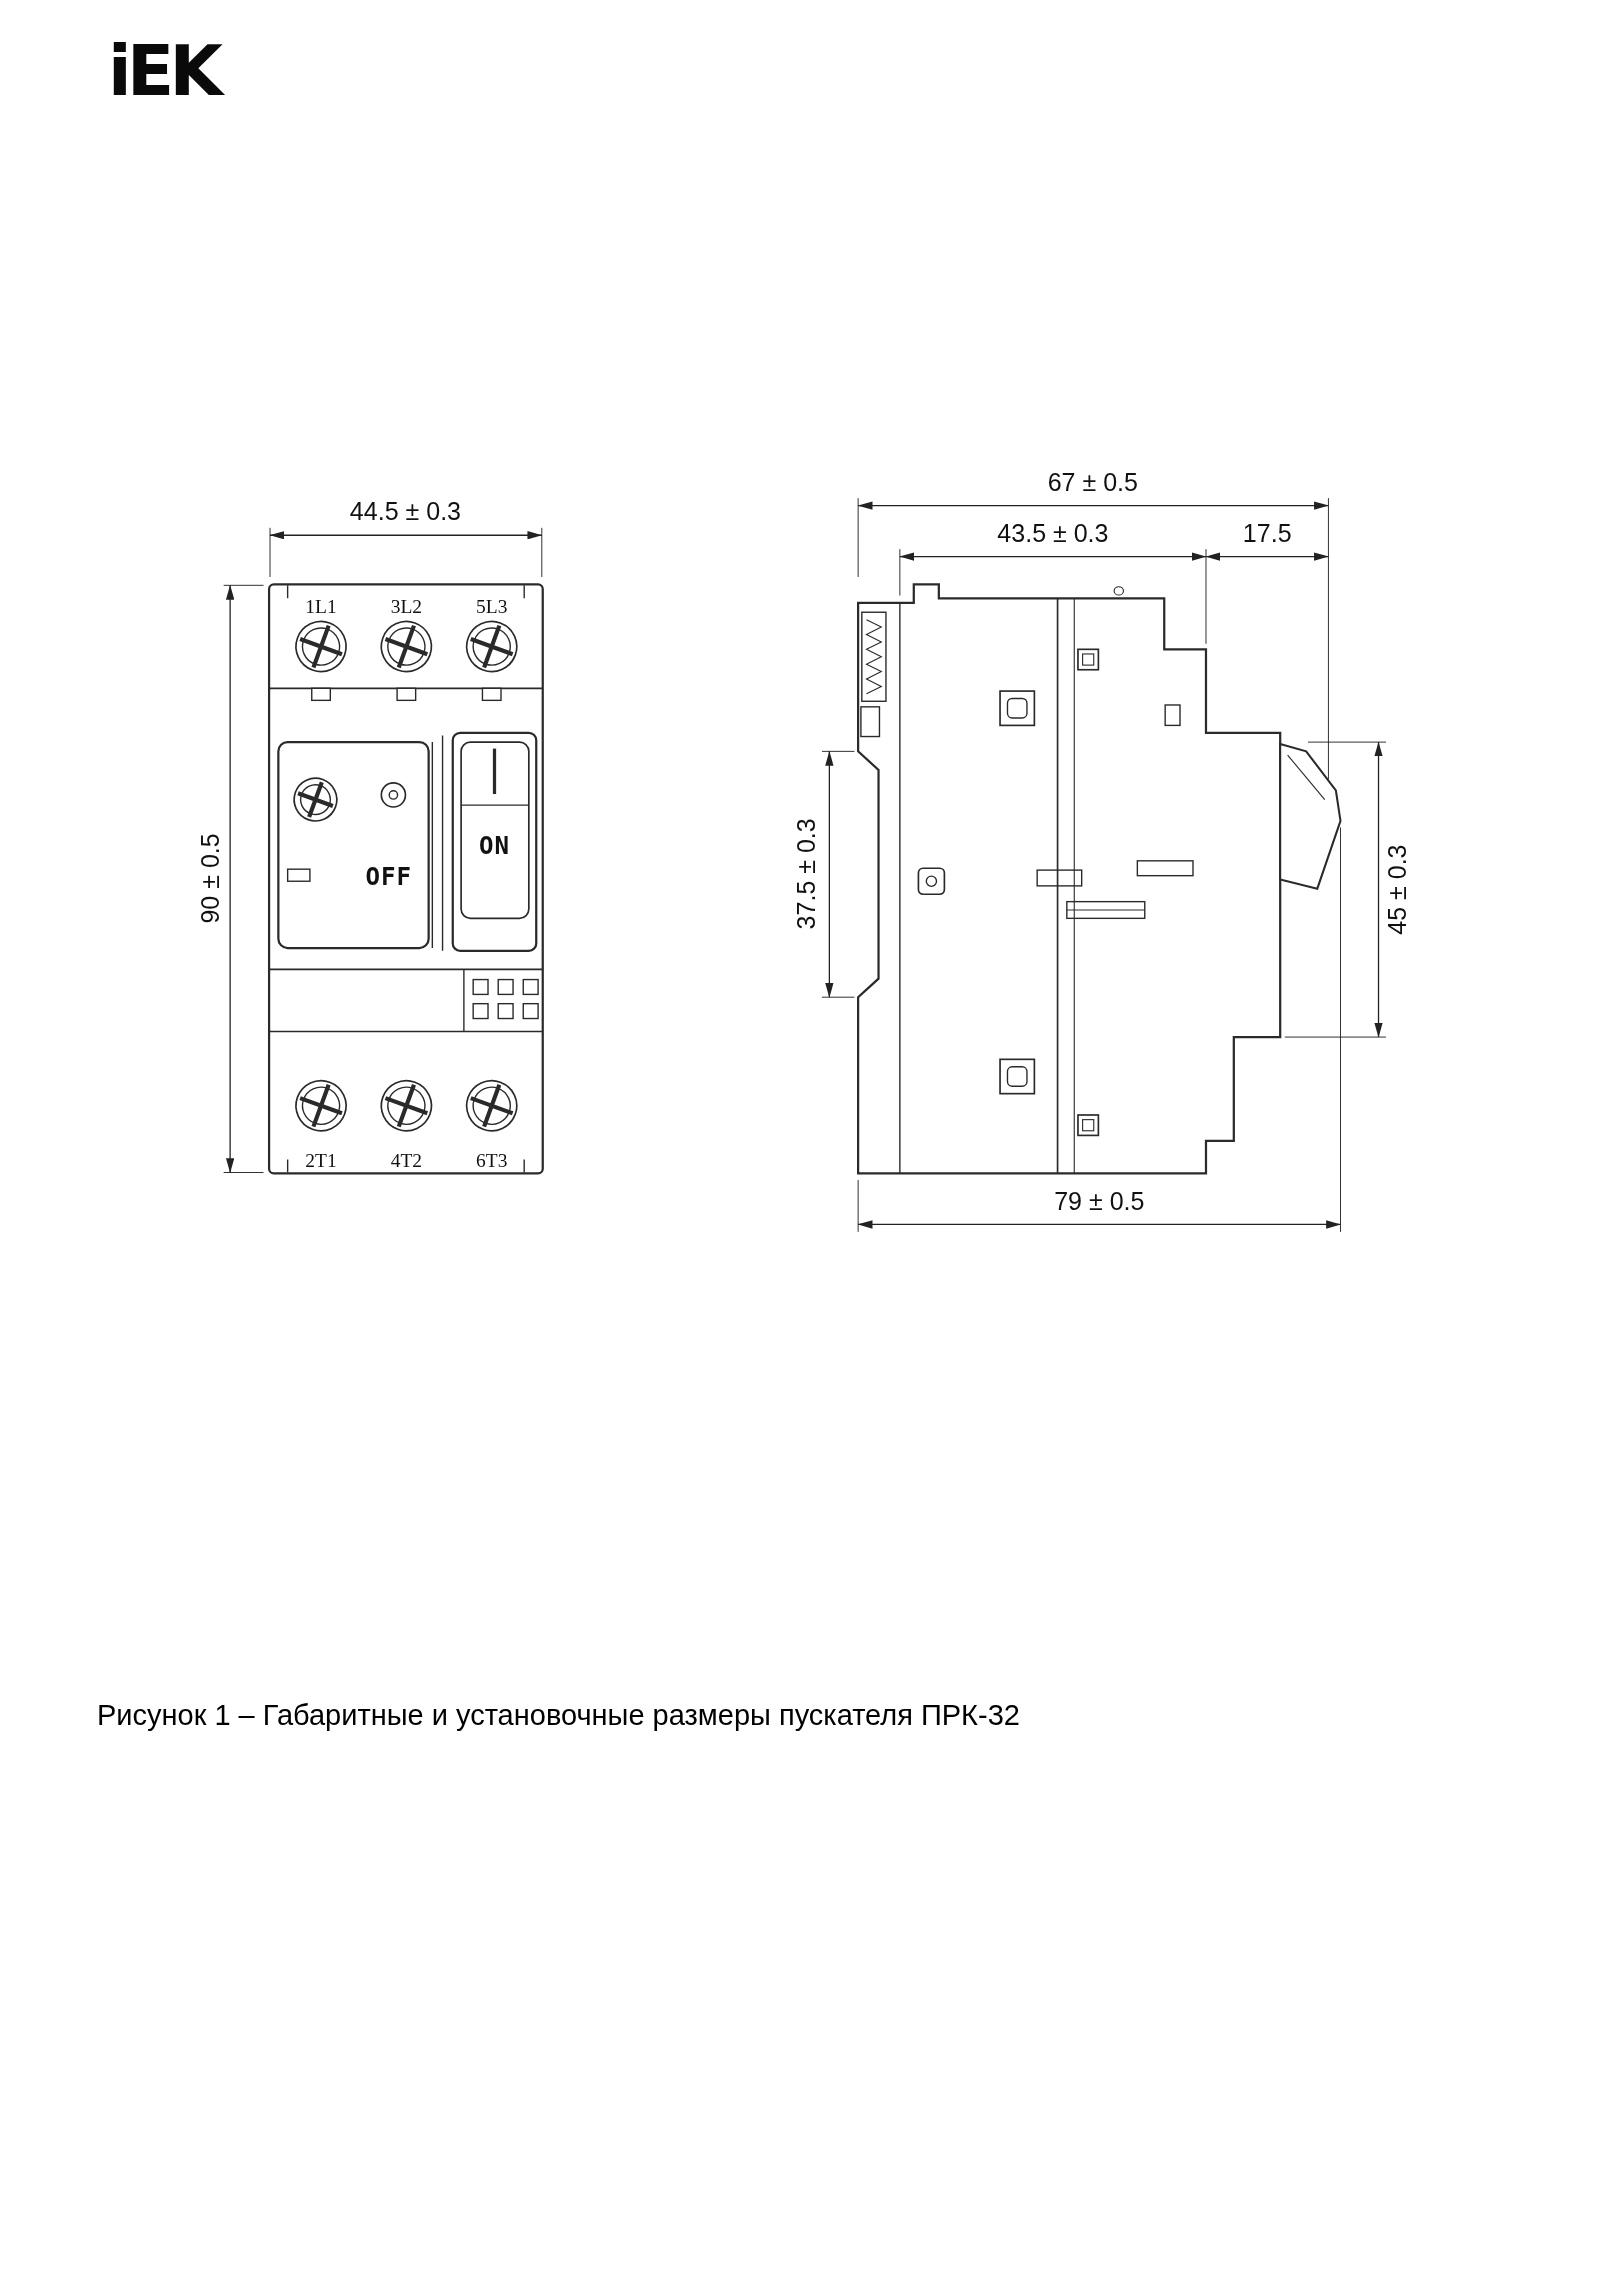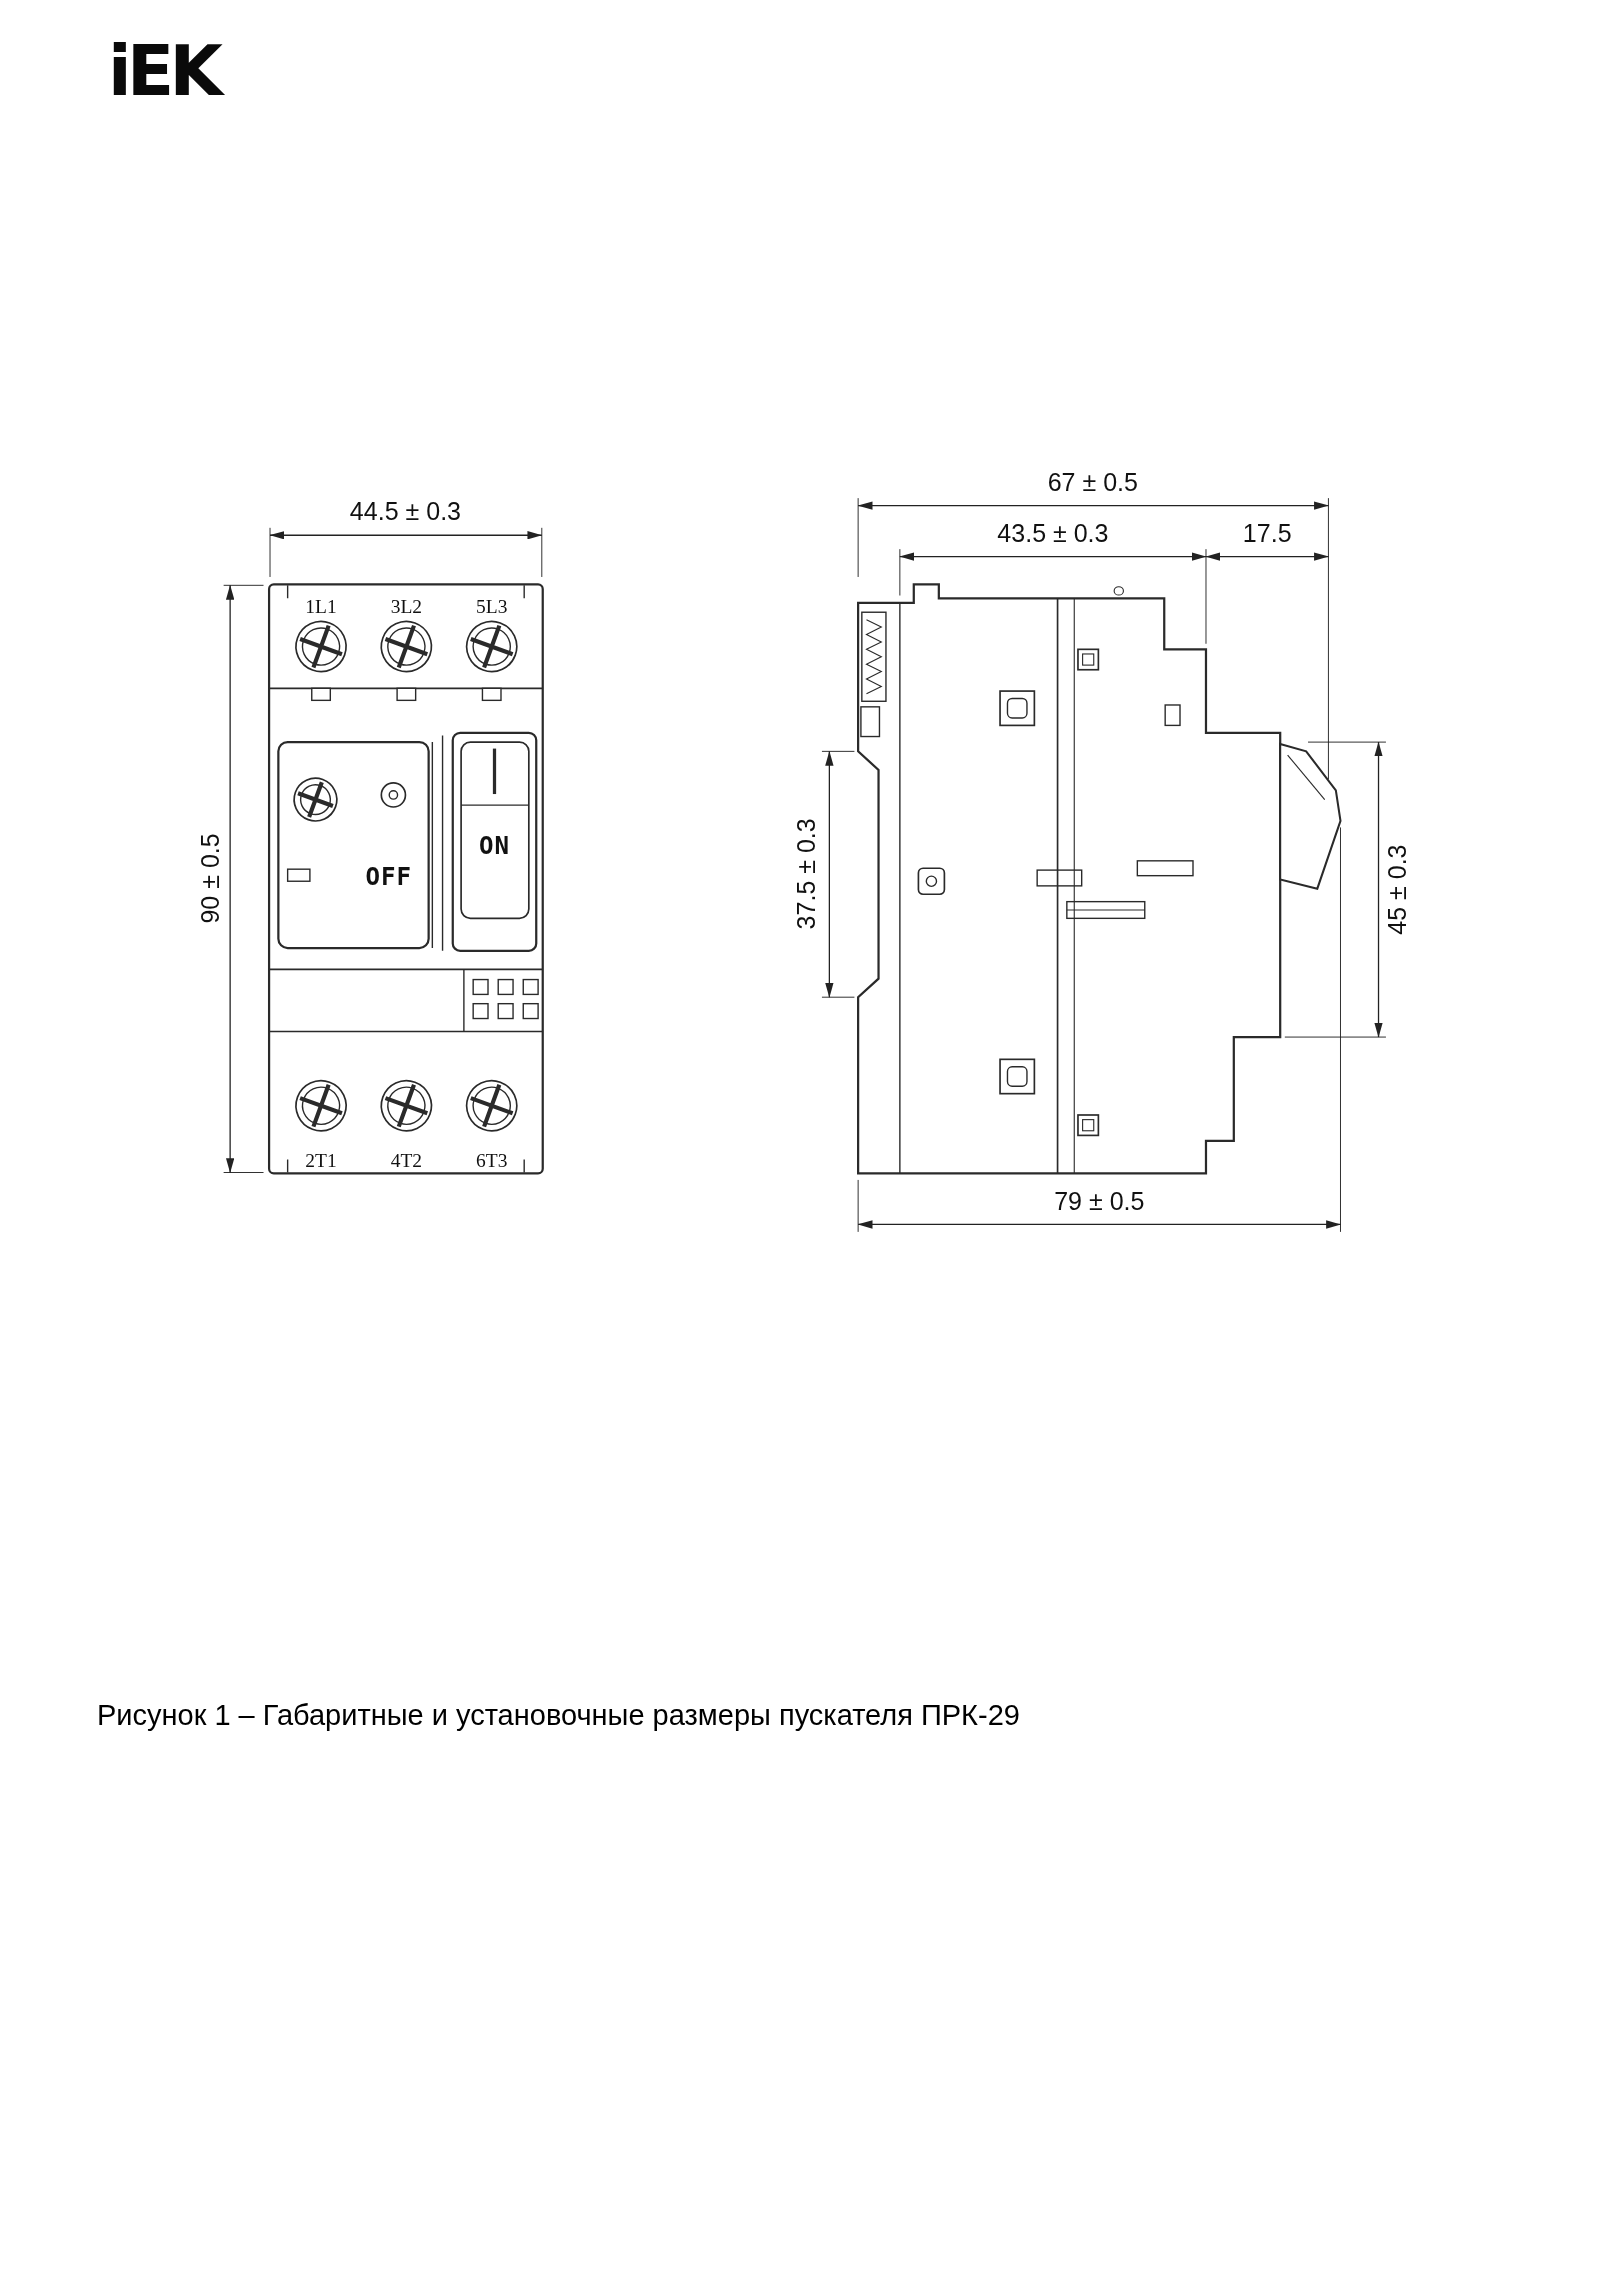--- a/index.html
+++ b/index.html
@@ -218,15 +218,15 @@
       </g>
 
       <g>
         <path class="ext" d="M925,1272 V1328 M1445,892 V1328"></path>
         <path class="dim" d="M925,1320 H1445"></path>
         <text class="dimt" x="1185" y="1304">79 ± 0.5</text>
       </g>
     </g>
   </svg>
 
-  <div class="caption">Рисунок 1 – Габаритные и установочные размеры пускателя ПРК-29</div>
+  <div class="caption">Рисунок 1 – Габаритные и установочные размеры пускателя ПРК-32</div>
 </div>
 
 
 </body></html>

